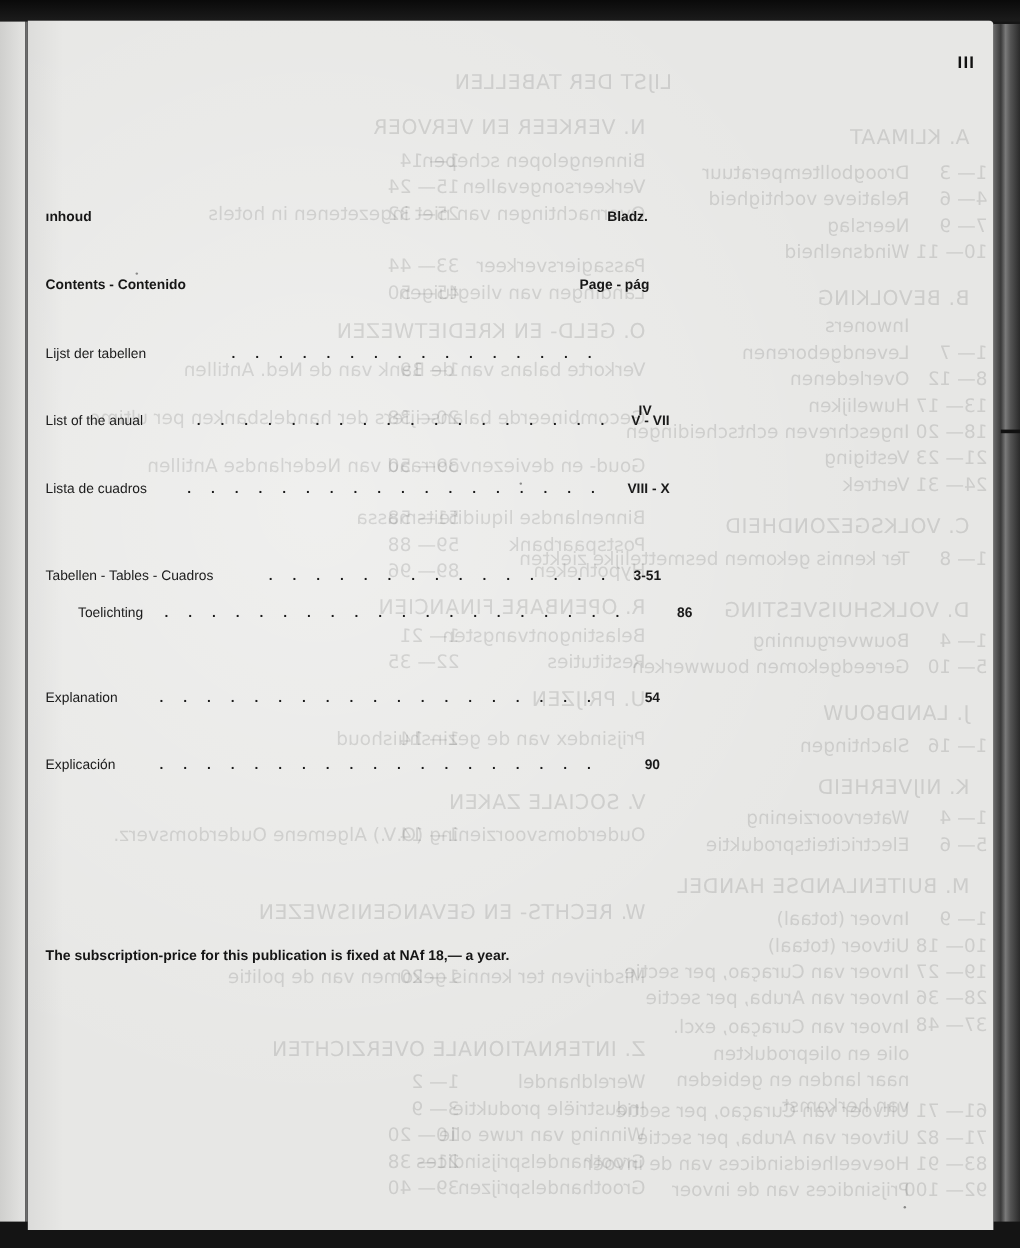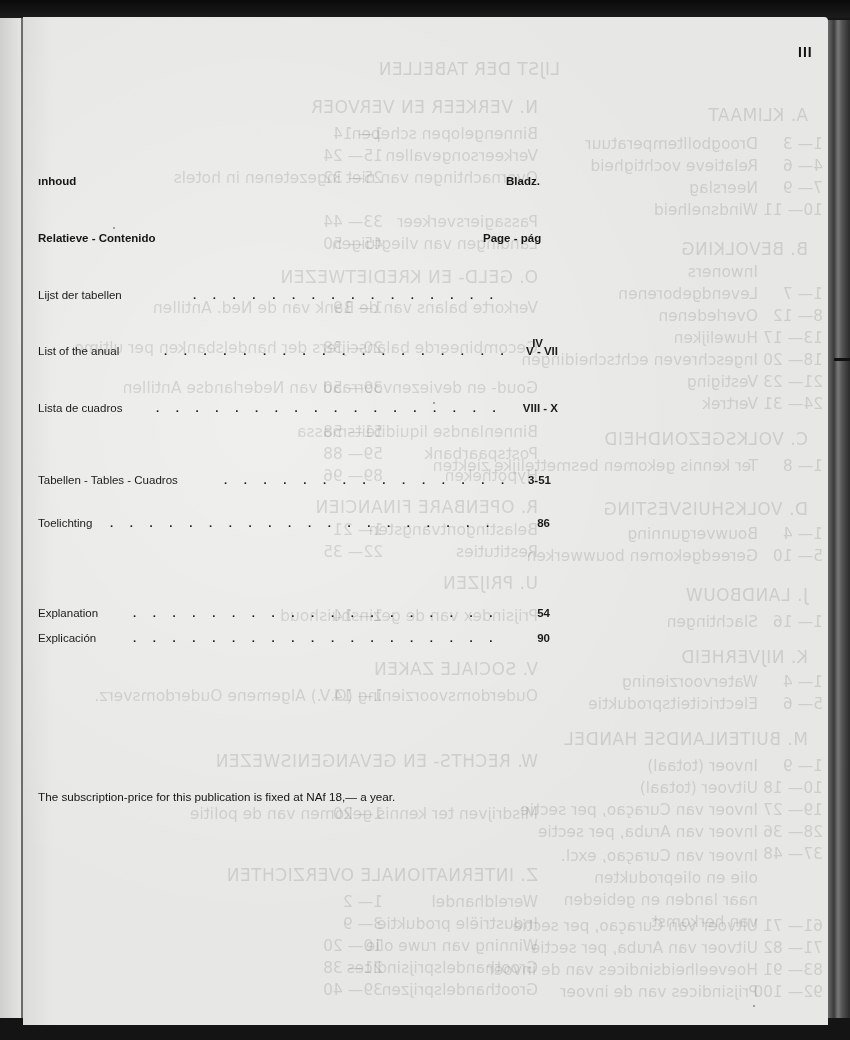--- a/index.html
+++ b/index.html
@@ -65,21 +65,21 @@
     .toc-row { position: absolute; left: 15px; width: 520px; height: 18px; font-size: 11.5px; color: #1a1a1a; }
     .toc-row .label { position: absolute; left: 0; top: 0; white-space: nowrap; }
     .toc-row .leader {
       position: absolute; top: 0; height: 18px; white-space: nowrap; overflow: hidden;
       letter-spacing: 6.7px; font-weight: bold;
     }
     .toc-row .pg { position: absolute; top: 0; right: 0; white-space: nowrap; text-align: right; font-weight: bold; }
 
     .note { position: absolute; left: 15px; font-size: 11.7px; line-height: 15px; color: #151515; white-space: nowrap; }
     .note.dutch { top: 672px; }
-    .note.english { top: 772px; }
+    .note.english { top: 772px; font-weight: bold; }
     .note.spanish { top: 847px; }
 
     .speck { position: absolute; width: 2px; height: 2px; border-radius: 1px; background: rgba(40,40,40,0.5); }
   </style>
 </head>
 <body>
 
 <div class="scan-top"></div>
 <div class="left-flap"></div>
 <div class="right-edge">
@@ -212,21 +212,21 @@
     <div class="g gl" style="left:445px; top:942px;">21— 38</div>
     <div class="g gl" style="left:290px; top:964px;">Groothandelsprijzen</div>
     <div class="g gl" style="left:445px; top:964px;">39— 40</div>
   </div>
 
   <div class="content">
     <div class="page-number">III</div>
 
     <div class="hdr inhoud">ınhoud</div>
     <div class="hdr bladz">Bladz.</div>
-    <div class="hdr contents">Relatieve - Contenido</div>
+    <div class="hdr contents">Contents - Contenido</div>
     <div class="hdr page-pag">Page - pág</div>
 
     <div class="toc-row" style="top:272px;">
       <span class="label">Lijst der tabellen</span>
       <span class="leader" style="left:155px; width:310px;">. . . . . . . . . . . . . . . . . .</span>
       <span class="pg" style="right:15px;margin-top:48px;">IV</span>
     </div>
     <div class="toc-row" style="top:328px;">
       <span class="label">List of the anual</span>
       <span class="leader" style="left:126px; width:340px;">. . . . . . . . . . . . . . . . . . . .</span>
@@ -235,26 +235,26 @@
     <div class="toc-row" style="top:385px;">
       <span class="label">Lista de cuadros</span>
       <span class="leader" style="left:118px; width:348px;">. . . . . . . . . . . . . . . . . . . .</span>
       <span class="pg" style="right:0px;">VIII - X</span>
     </div>
     <div class="toc-row" style="top:457px;">
       <span class="label">Tabellen - Tables - Cuadros</span>
       <span class="leader" style="left:186px; width:280px;">. . . . . . . . . . . . . . . . .</span>
       <span class="pg" style="right:7px;">3-51</span>
     </div>
-    <div class="toc-row" style="top:500px;">
+    <div class="toc-row" style="top:488px;margin-left:27px;">
       <span class="label">Toelichting</span>
       <span class="leader" style="left:72px; width:394px;">. . . . . . . . . . . . . . . . . . . . . . .</span>
       <span class="pg" style="right:8px;">86</span>
     </div>
-    <div class="toc-row" style="top:590px;">
+    <div class="toc-row" style="top:559px;">
       <span class="label">Explanation</span>
       <span class="leader" style="left:95px; width:371px;">. . . . . . . . . . . . . . . . . . . .</span>
       <span class="pg" style="right:8px;">54</span>
     </div>
     <div class="toc-row" style="top:615px;">
       <span class="label">Explicación</span>
       <span class="leader" style="left:95px; width:371px;">. . . . . . . . . . . . . . . . . . . .</span>
       <span class="pg" style="right:8px;">90</span>
     </div>
 

